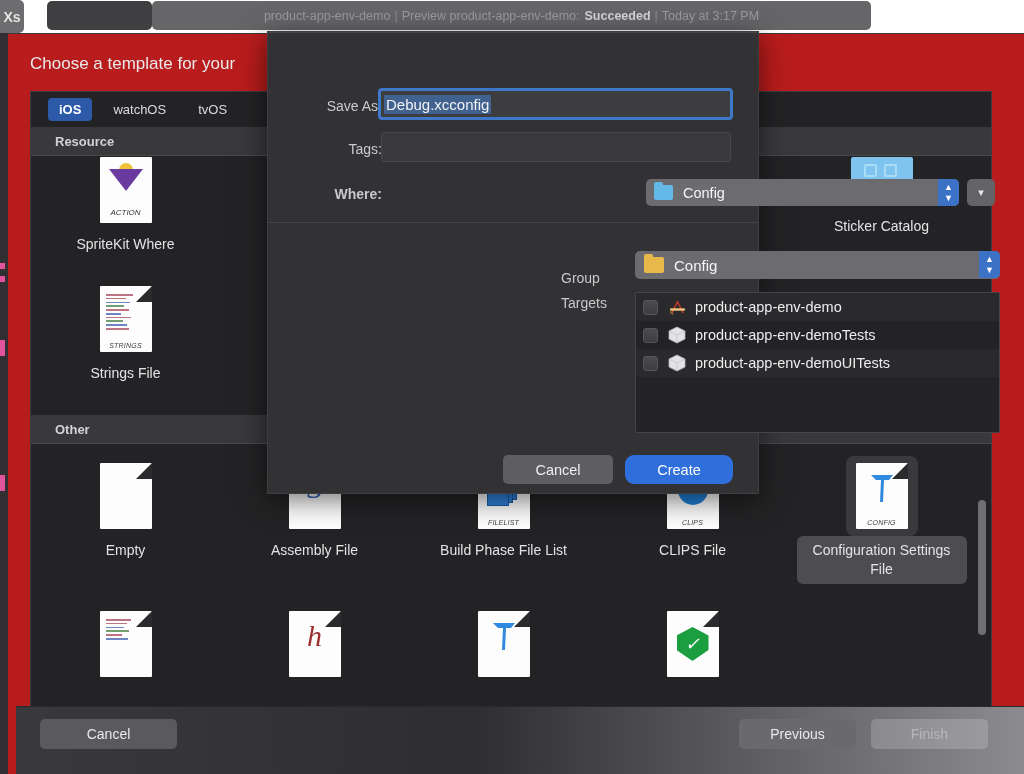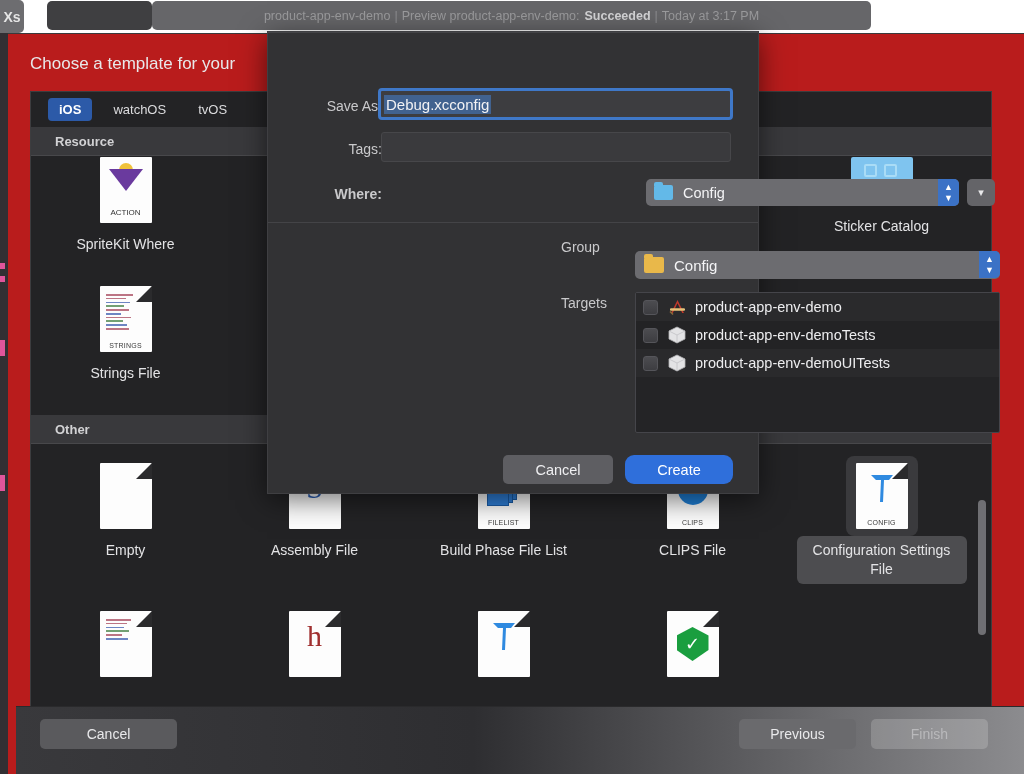--- a/index.html
+++ b/index.html
@@ -94,21 +94,21 @@
   .row { display: flex; }
   .cell {
     width: 189px; display: flex; flex-direction: column; align-items: center;
   }
   .cell .label {
     color: #e3e3e5; font-size: 14px; text-align: center; line-height: 19px;
     padding: 5px 8px; border-radius: 6px; max-width: 170px;
   }
   .cell.selected .label { background: #4d4d50; }
   .cell.selected .iconwrap { background: #3a3a3d; border-radius: 8px; }
-  .iconwrap { padding: 7px 10px; display: flex; align-items: center; justify-content: center; }
+  .iconwrap { padding: 7px 10px; display: flex; align-items: center; justify-content: center; font-style: italic; }
 
   
   .doc {
     position: relative; width: 52px; height: 66px; background: #fdfdfd;
     border-radius: 1px;
   }
   .doc::after {
     content: ""; position: absolute; right: 0; top: 0;
     border-width: 0 0 16px 16px; border-style: solid;
     border-color: transparent transparent #2b2b2d transparent;
@@ -253,21 +253,21 @@
   }
   .expand-btn {
     position: absolute; left: 699px; top: 147px; width: 28px; height: 27px;
     background: #646468; border-radius: 5px;
     display: flex; align-items: center; justify-content: center; color: #e8e8ea; font-size: 11px;
   }
 
   .sp-divider { position: absolute; left: 0; right: 0; top: 190px; height: 1px; background: #444447; }
   .sp-topdiv  { position: absolute; left: 0; right: 0; top: 0;   height: 1px; background: #444447; }
 
-  .group-label { position: absolute; left: 293px; top: 207px; color: #c9c9cb; font-size: 14px; }
+  .group-label { position: absolute; left: 293px; top: 238px; color: #c9c9cb; font-size: 14px; }
   .group-pop {
     position: absolute; left: 367px; top: 219px; width: 365px; height: 28px;
     background: #6c6c70; border-radius: 5px; display: flex; align-items: center; padding-left: 9px;
   }
   .folder-yellow { width: 20px; height: 16px; background: #e9b84a; border-radius: 2px; position: relative; }
   .folder-yellow::before {
     content: ""; position: absolute; left: 0; top: -3px; width: 9px; height: 4px;
     background: #e9b84a; border-radius: 2px 2px 0 0;
   }
   .group-pop .ptext { margin-left: 10px; color: #f4f4f6; font-size: 15px; }

